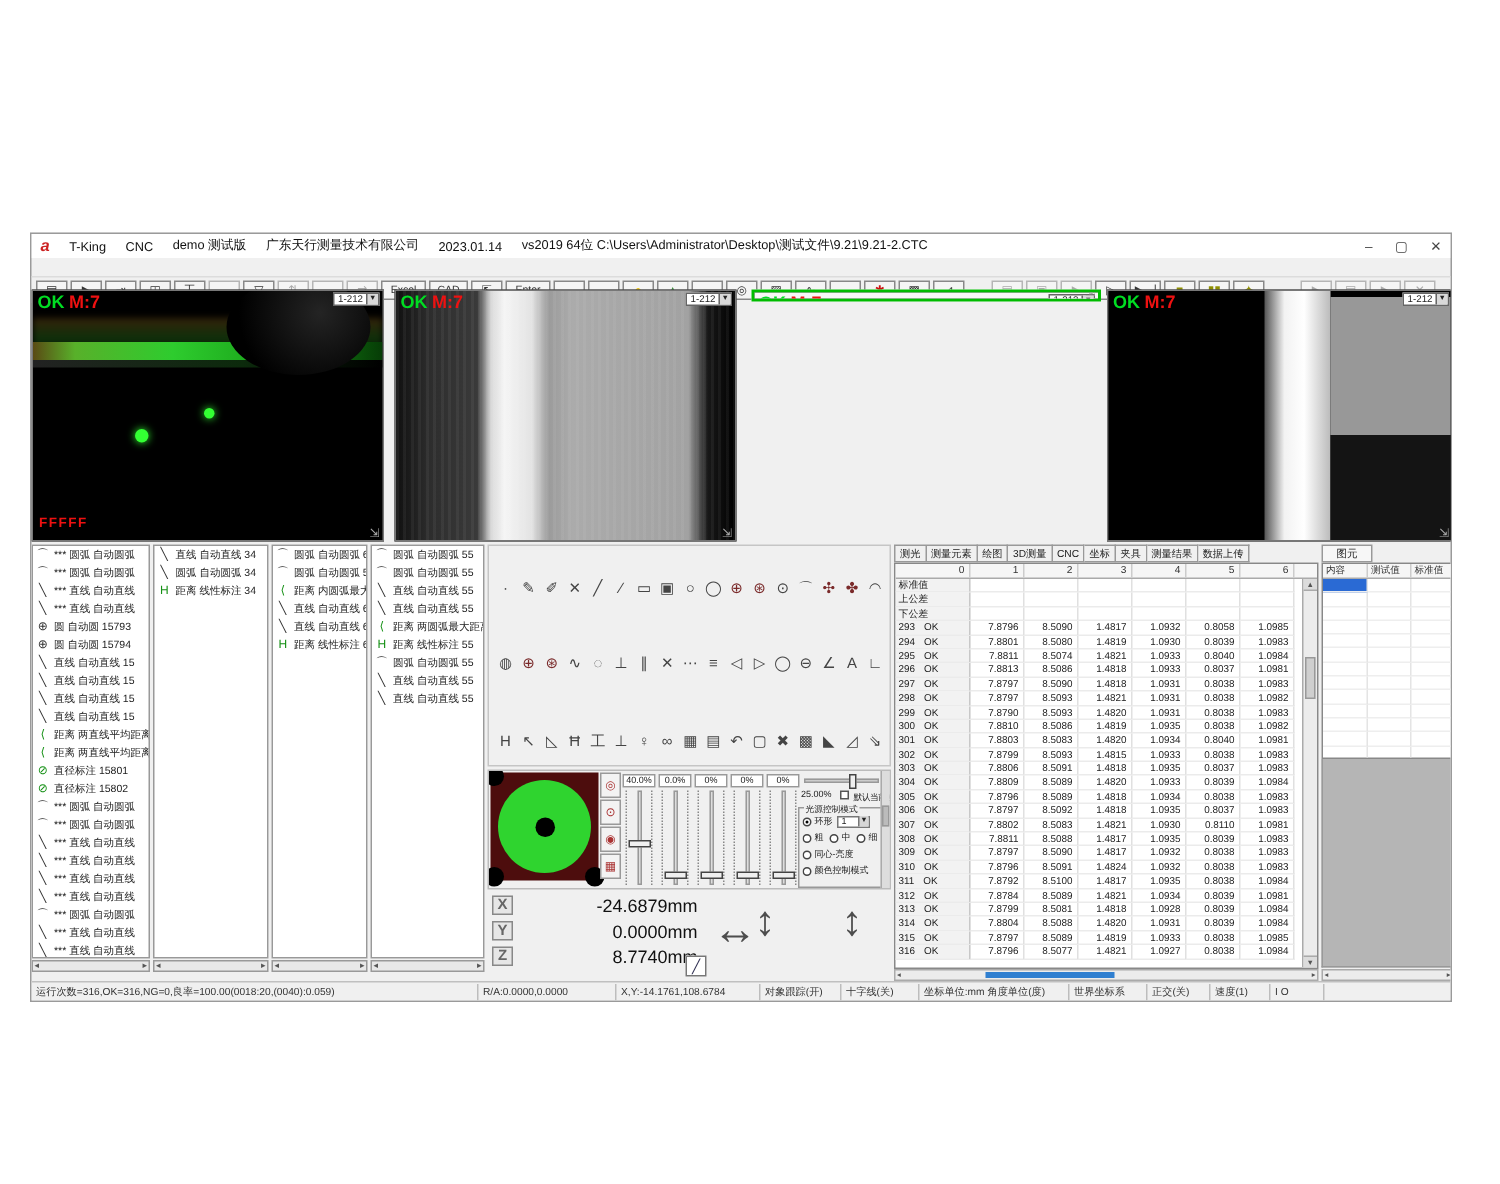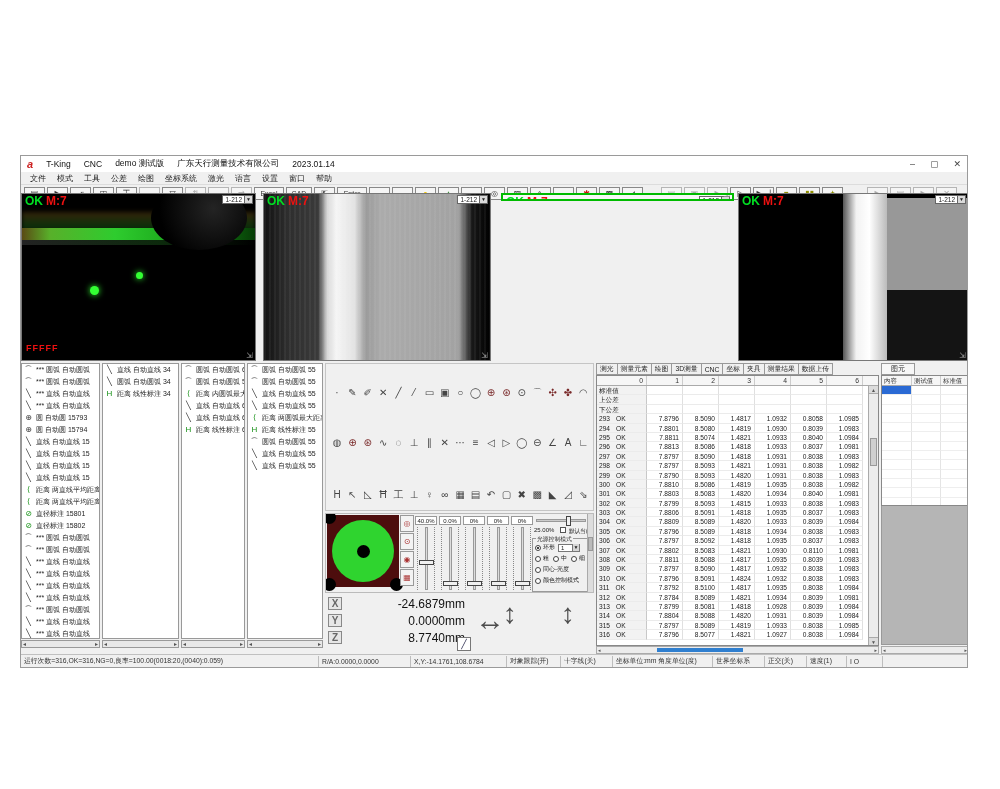--- a/index.html
+++ b/index.html
@@ -123,40 +123,28 @@
 <div id="canvas">
   <div id="app">
 
     <div class="titlebar">
       <span class="logo">a</span>
       <span>T-King</span>
       <span>CNC</span>
       <span>demo 测试版</span>
       <span>广东天行测量技术有限公司</span>
       <span>2023.01.14</span>
+      <span>vs2019 64位  C:\Users\Administrator\Desktop\测试文件\9.21\9.21-2.CTC</span>
       <span class="wbtns">
         <span>–</span>
         <span>▢</span>
         <span>✕</span>
       </span>
     </div>
 
-    <div class="menubar" id="menubar">
-        <span class="mi">文件</span>
-        <span class="mi">模式</span>
-        <span class="mi">工具</span>
-        <span class="mi">公差</span>
-        <span class="mi">绘图</span>
-        <span class="mi">坐标系统</span>
-        <span class="mi">激光</span>
-        <span class="mi">语言</span>
-        <span class="mi">设置</span>
-        <span class="mi">窗口</span>
-        <span class="mi">帮助</span>
-      </div>
     <div class="toolbar" id="toolbar">
         <div class="tbtn" style="left: 3px; width: 21px;">
           <span>▤</span>
         </div>
         <div class="tbtn" style="left: 26px; width: 21px;">
           <span>▶</span>
         </div>
         <div class="tbtn" style="left: 49px; width: 21px;">
           <span>⇥</span>
         </div>

